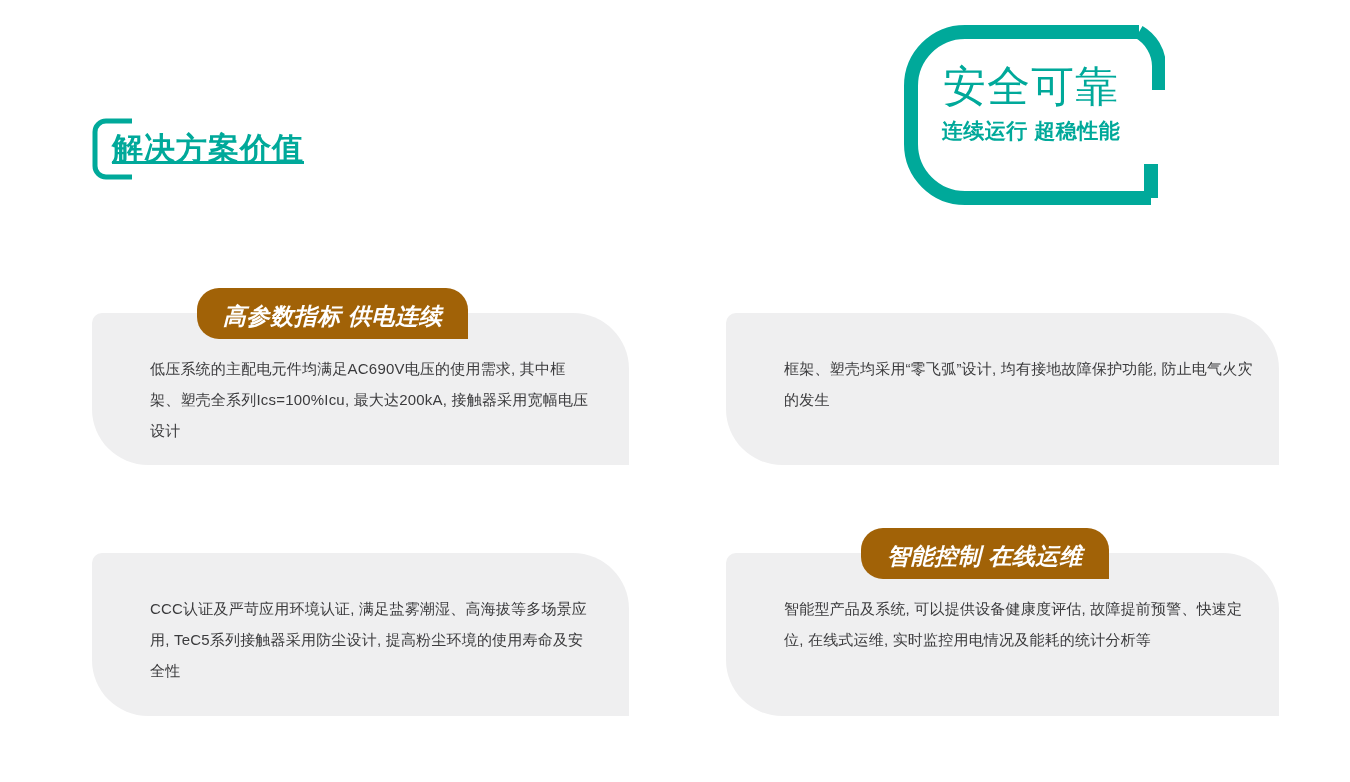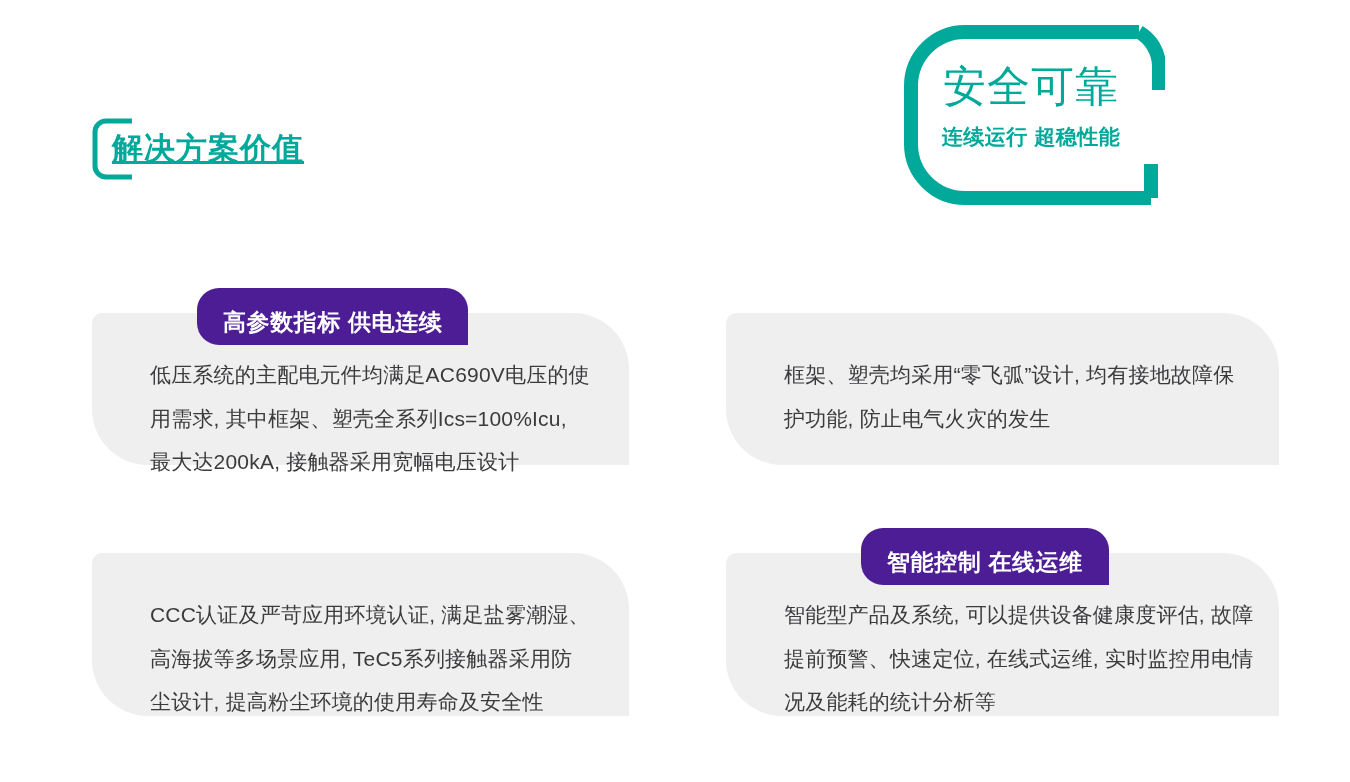--- a/index.html
+++ b/index.html
@@ -44,21 +44,21 @@
     letter-spacing: 1px;
     line-height: 1.12;
     white-space: nowrap;
   }
   .hero-sub {
     font-size: 21px;
     font-weight: bold;
     color: #00a99a;
     letter-spacing: 0.5px;
     line-height: 1.3;
-    margin-top: 13px;
+    margin-top: 7px;
     white-space: nowrap;
   }
 
   
   #section-heading {
     position: absolute;
     left: 92px;
     top: 112px;
     height: 74px;
     display: flex;
@@ -87,38 +87,39 @@
   }
   .card.col-left  { left: 92px;  width: 537px; }
   .card.col-right { left: 726px; width: 553px; }
   .card.row-top    { top: 313px; height: 152px; }
   .card.row-bottom { top: 553px; height: 163px; }
 
   .card-tab {
     position: absolute;
     top: -25px;
     left: 105px;
-    background: #4c1d95;
+    background: #a16207;
     color: #ffffff;
     font-size: 23px;
     font-weight: bold;
     letter-spacing: 0.6px;
-    padding: 21px 26px 10px 26px;
+    padding: 15px 26px 10px 26px;
     border-radius: 22px 22px 0px 22px;
     white-space: nowrap;
     line-height: 1.15;
+    font-style: italic;
   }
   .card.col-right .card-tab { left: 135px; }
 
   .card-body {
     position: absolute;
     left: 58px;
     right: 36px;
     top: 40px;
-    font-size: 21px;
+    font-size: 15px;
     line-height: 2.08;
     color: #3b3b3d;
     letter-spacing: 0.2px;
   }
   .card.col-right .card-body { left: 58px; right: 24px; }
 </style>
 </head>
 <body>
 
 <div id="hero-badge">

